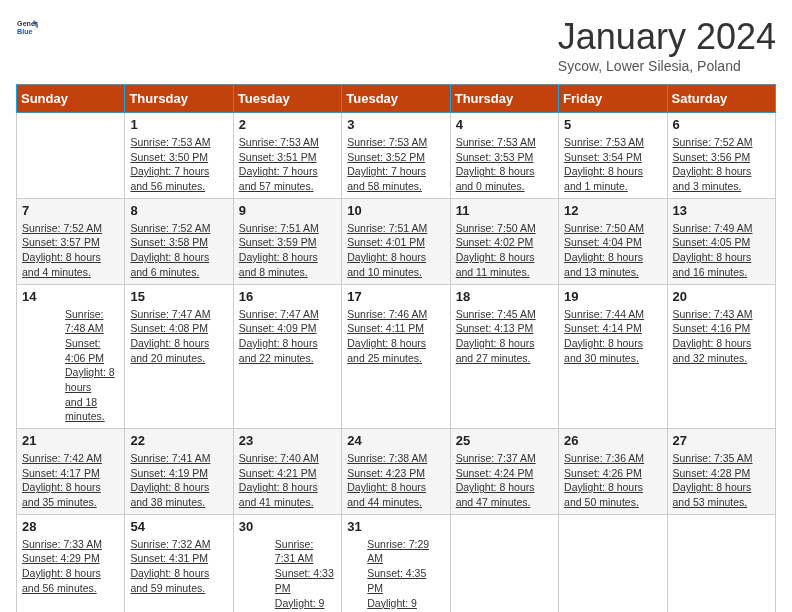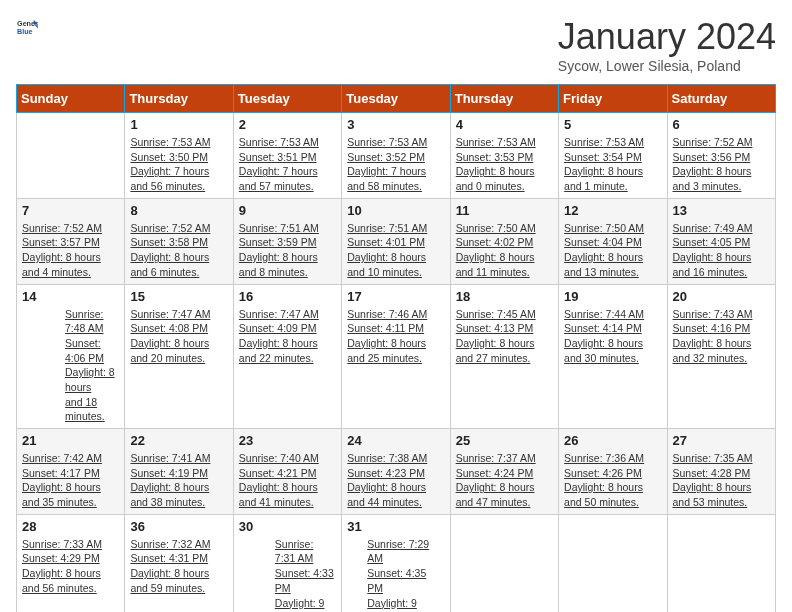--- a/index.html
+++ b/index.html
@@ -313,21 +313,21 @@
       </tr>
       <tr>
         <td>
           <div class="day-number">28</div>
           <div class="day-info" style="white-space: pre-line;">Sunrise: 7:33 AM
 Sunset: 4:29 PM
 Daylight: 8 hours
 and 56 minutes.</div>
         </td>
         <td>
-          <div class="day-number">36</div>
+          <div class="day-number">54</div>
           <div class="day-info" style="white-space: pre-line;">Sunrise: 7:32 AM
 Sunset: 4:31 PM
 Daylight: 8 hours
 and 59 minutes.</div>
         </td>
         <td>
           <div class="day-number">30</div>
           <div class="day-info" style="white-space: pre-line; margin-left: 36px;">Sunrise: 7:31 AM
 Sunset: 4:33 PM
 Daylight: 9 hours

